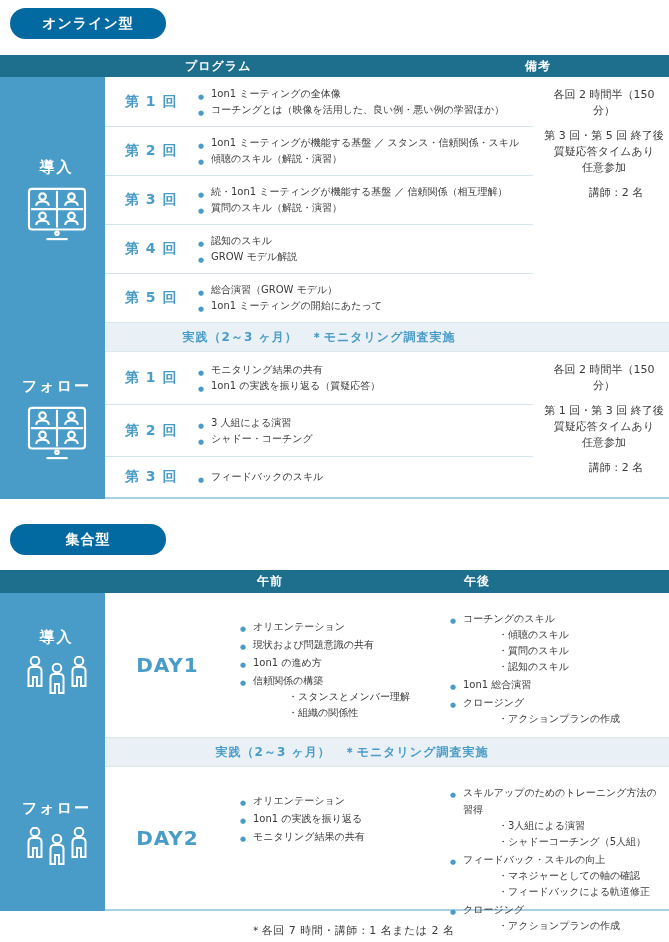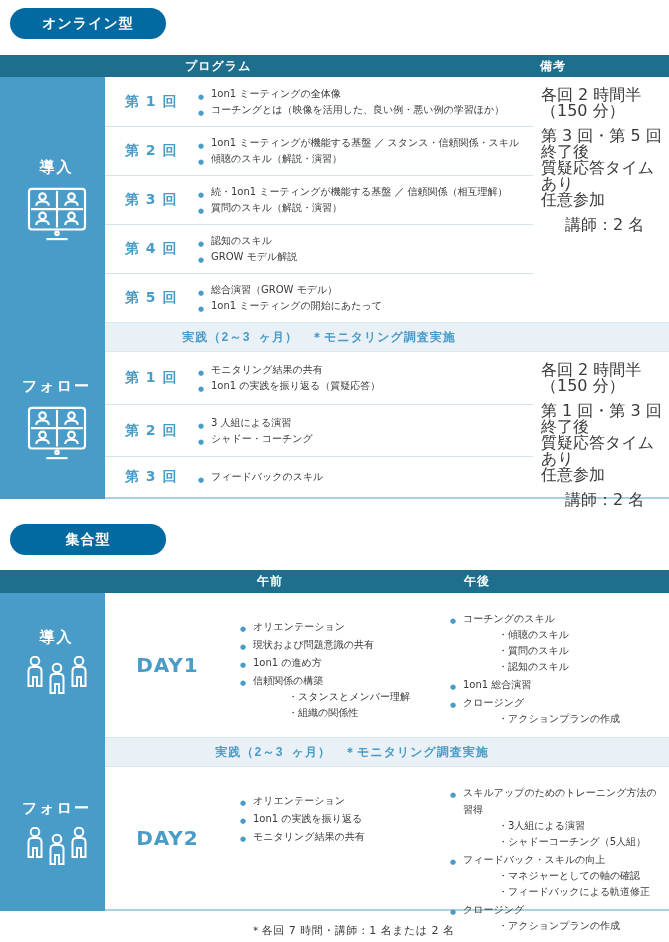--- a/index.html
+++ b/index.html
@@ -27,21 +27,21 @@
   .thead {
     height: 22px; background: #1e6e8e; position: relative;
   }
   .thead2 { height: 23px; }
   .th {
     position: absolute; top: 0; height: 100%;
     display: flex; align-items: center;
     color: #fff; font-size: 12px; font-weight: bold; letter-spacing: 1px;
   }
   .th-program { left: 185px; }
-  .th-remarks { left: 540px; }
+  .th-remarks { left: 525px; }
   .th-morning { left: 239px; margin-left: 18px; }
   .th-afternoon { left: 464px; }
 
   .tbody { display: flex; }
 
   .side-col { width: 105px; background: #4a9cc8; display: flex; flex-direction: column; }
   .side-group { display: flex; flex-direction: column; align-items: center; justify-content: center; padding-left: 8px; }
   .side-label { color:#fff; font-size:15px; font-weight:bold; letter-spacing:2px; margin-bottom:9px; }
   .sg-online-intro { height: 245px; }
   .sg-online-follow { height: 175px; padding-top: 18px; }
@@ -64,27 +64,27 @@
   ul.items { list-style: none; margin: 0; padding: 0 6px 0 0; flex: 1; }
   .items li, .glist li {
     font-size: 10px; line-height: 16px; color: #3a3a3a;
     position: relative; padding-left: 13px;
   }
   .items li::before, .glist li.main::before {
     content: "\25CF"; position: absolute; left: 0; top: 3px;
     font-size: 7px; color: #4a9cc8;
   }
   .remarks-col { width: 136px; flex-shrink: 0; padding: 10px 2px 0 8px; }
-  .remarks-col p { margin: 0 0 9px 0; font-size: 16px; line-height: 16px; color: #3a3a3a; }
+  .remarks-col p { margin: 0 0 9px 0; font-size: 11px; line-height: 16px; color: #3a3a3a; text-align: center; }
   .remarks-col p:last-child { margin-bottom: 0; padding-left: 24px; }
   .remarks-col .line { display: block; }
 
   .band {
     height: 30px; border-top: 1px solid #dae8f0; border-bottom: 1px solid #dae8f0;
-    background: #e9f1f7; display: flex; align-items: center; font-family: Liberation Mono, monospace;
+    background: #e9f1f7; display: flex; align-items: center;
   }
   .band-text {
     flex: 1; text-align: center;
     font-size: 12px; font-weight: bold; color: #4a9cc8; letter-spacing: 1px;
   }
   .band1 .band-text { padding-right: 136px; }
   .band2 .band-text { padding-right: 70px; }
 
   .day-block { display: flex; }
   .db1 { height: 144px; } .db2 { height: 142px; }

